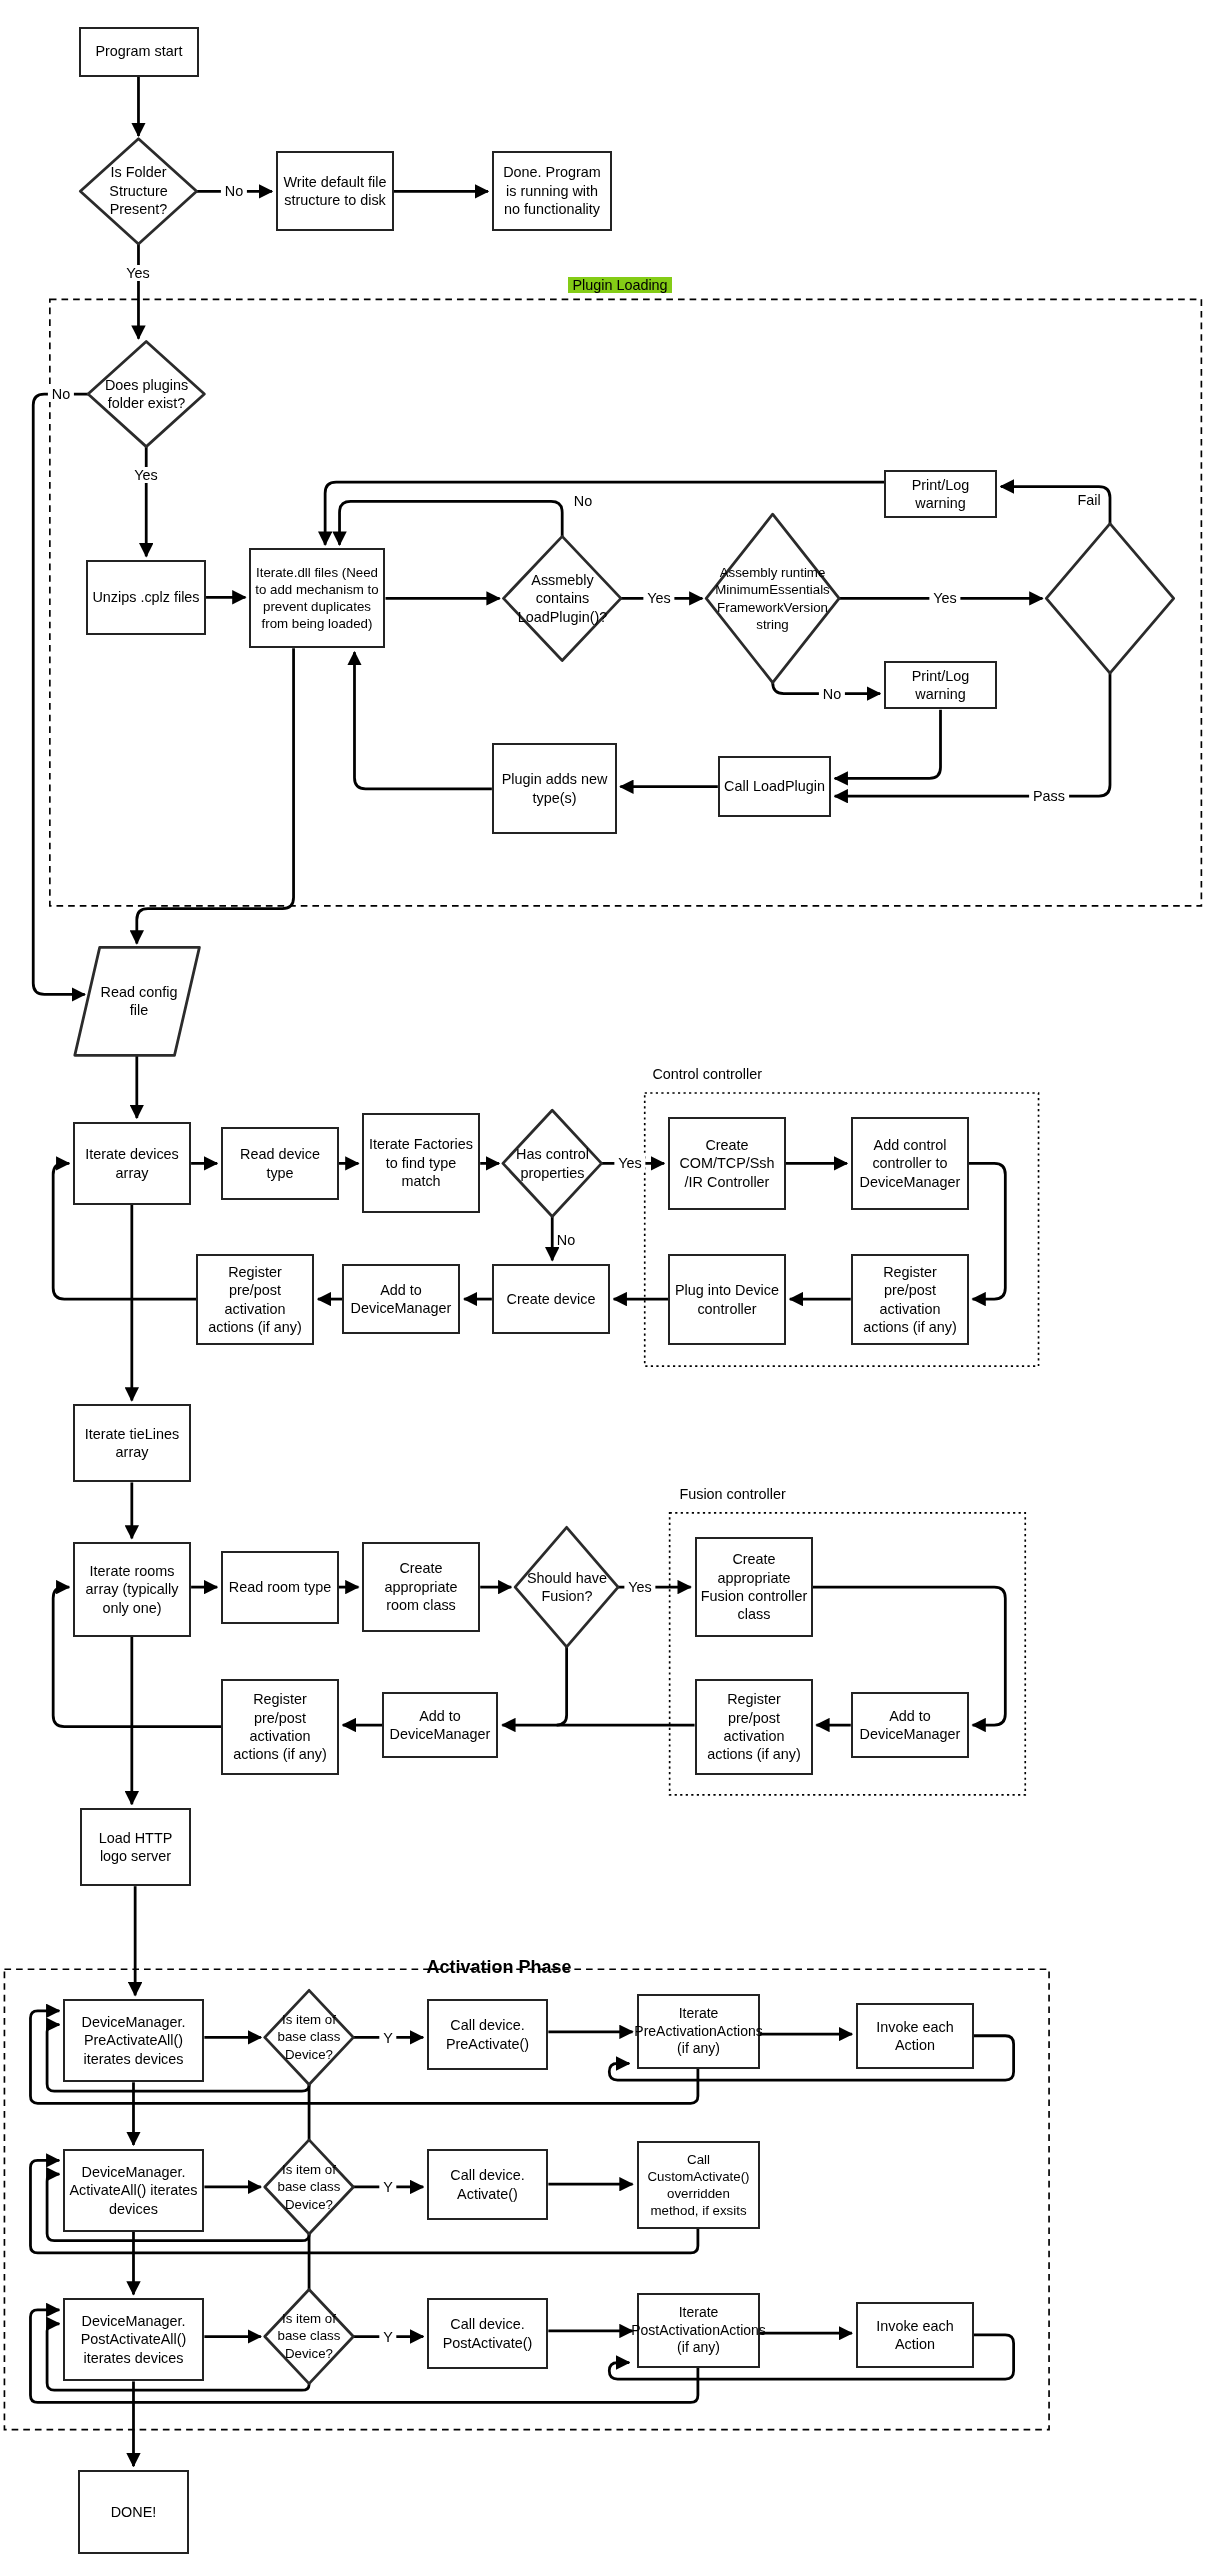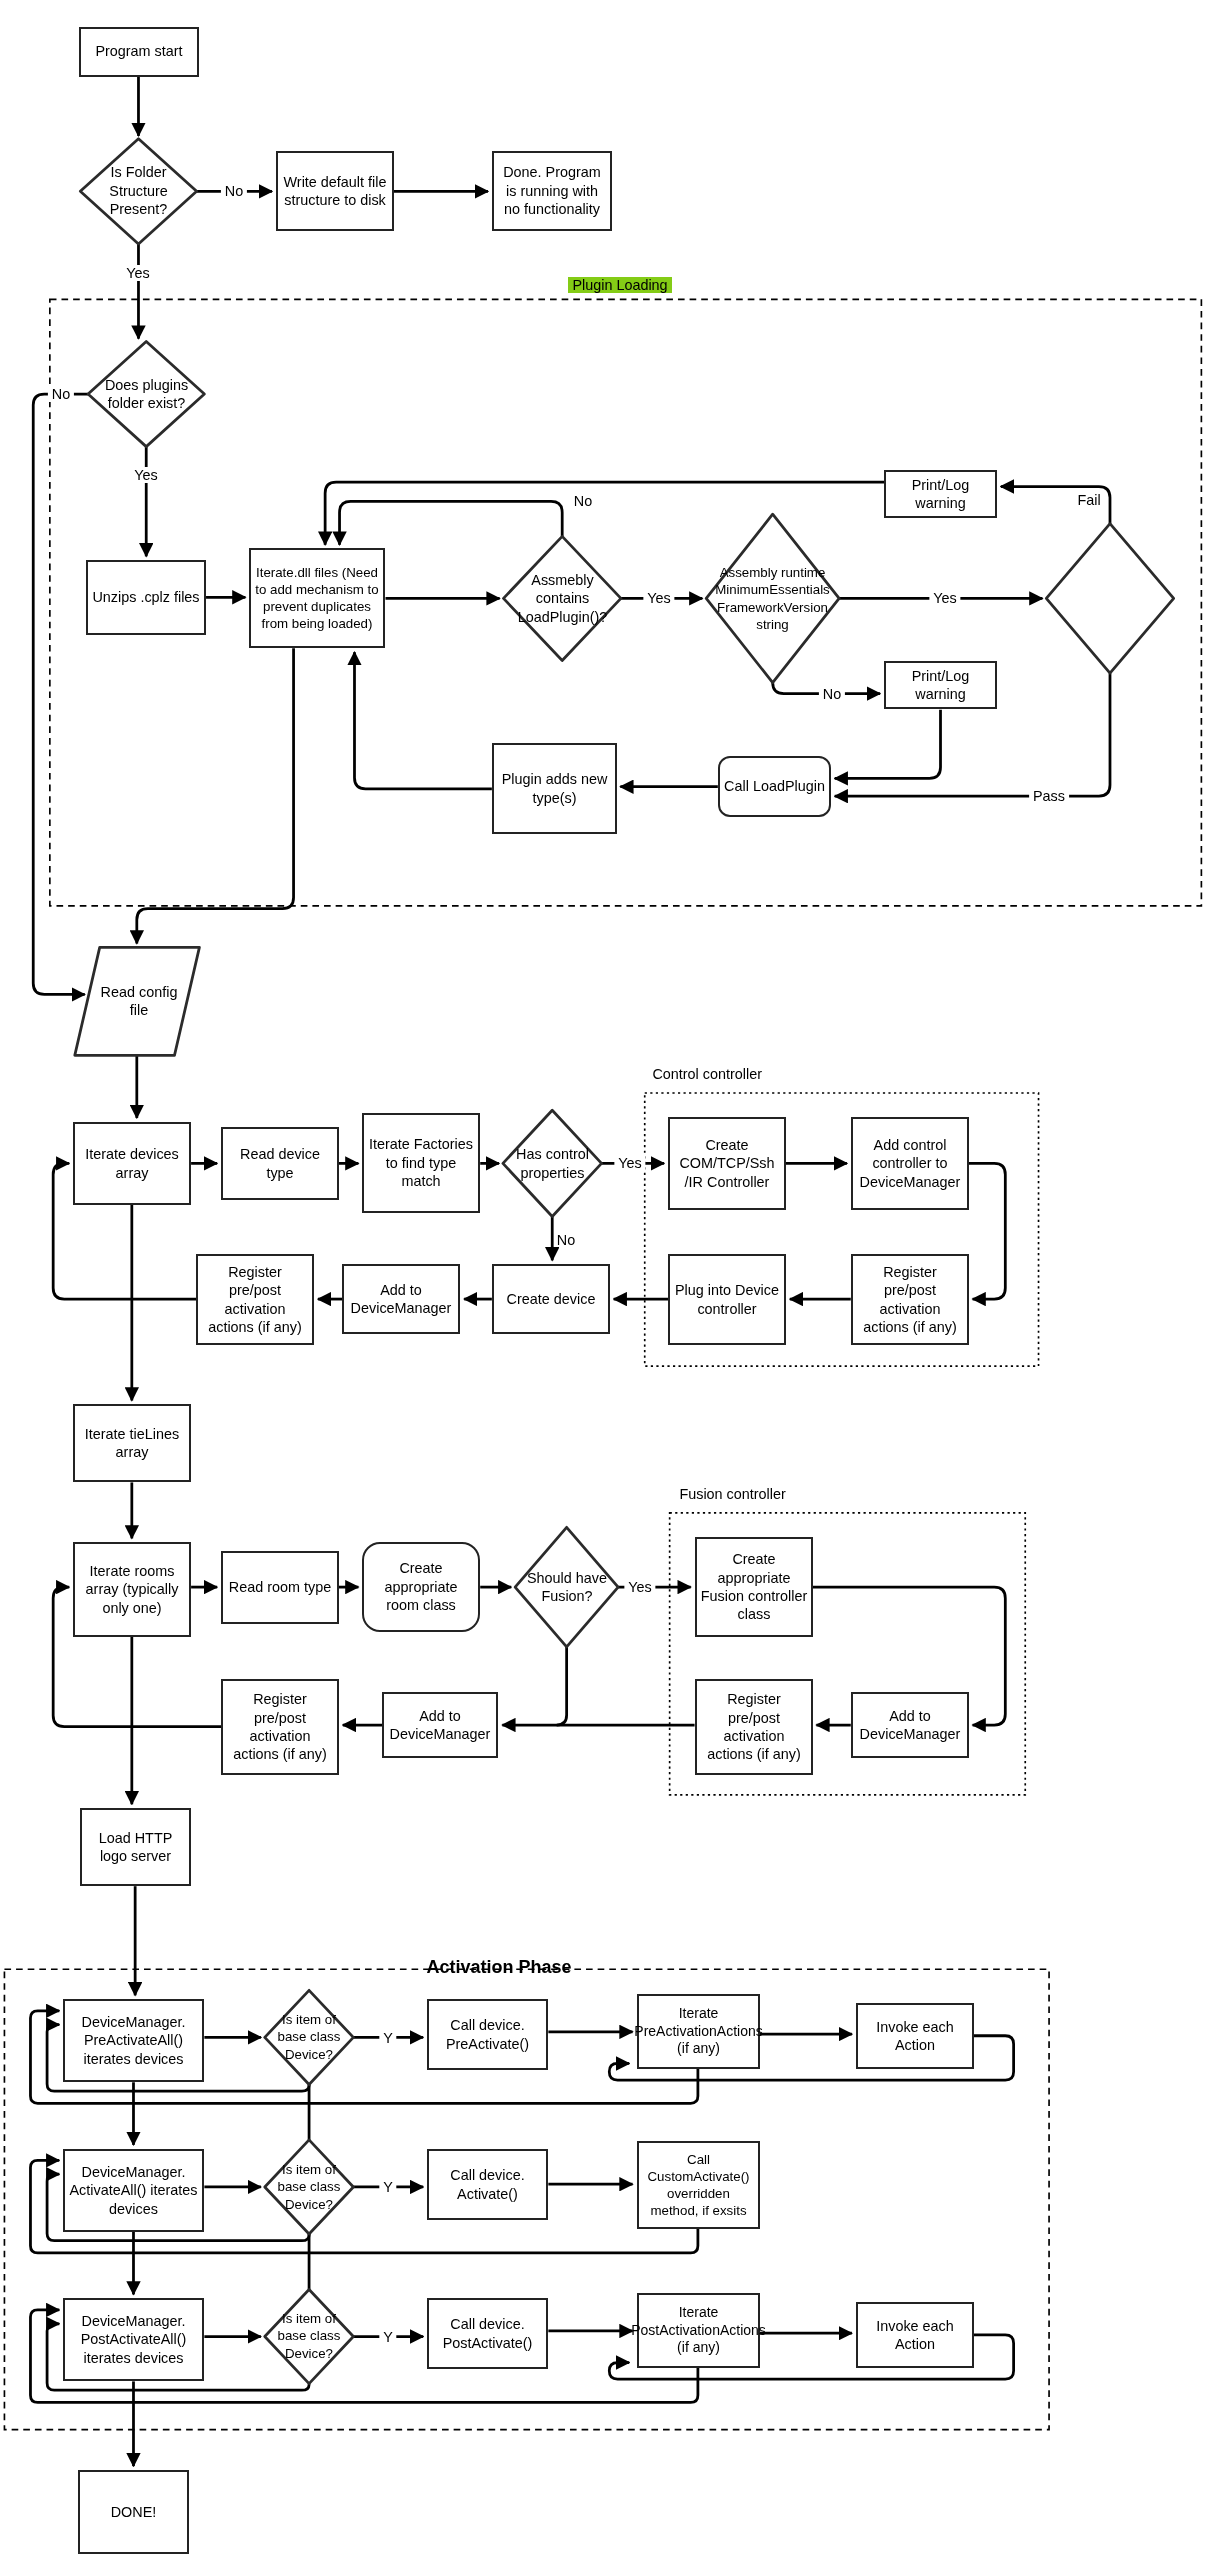--- a/index.html
+++ b/index.html
@@ -141,40 +141,40 @@
   <div class="box" style="left:276px;top:151px;width:118px;height:80px;">Write default file structure to disk</div>
   <div class="box" style="left:492px;top:151px;width:120px;height:80px;">Done.  Program is running with no functionality</div>
 
   <div class="dtext" style="left:94px;top:347px;width:105px;height:94px;">Does plugins folder exist?</div>
   <div class="box" style="left:86px;top:560px;width:120px;height:75px;">Unzips .cplz files</div>
   <div class="box tiny" style="left:249px;top:548px;width:136px;height:100px;">Iterate.dll files (Need to add mechanism to prevent duplicates from being loaded)</div>
   <div class="dtext" style="left:507px;top:542px;width:111px;height:113px;">Assmebly contains LoadPlugin()?</div>
   <div class="dtext tiny anywhere" style="left:707px;top:520px;width:131px;height:157px;">Assembly runtime MinimumEssentialsFrameworkVersion string</div>
   <div class="box" style="left:884px;top:470px;width:113px;height:48px;">Print/Log warning</div>
   <div class="box" style="left:884px;top:661px;width:113px;height:48px;">Print/Log warning</div>
-  <div class="box" style="left:718px;top:756px;width:113px;height:61px;border-radius:12px;">Call LoadPlugin</div>
+  <div class="box" style="left:718px;top:756px;width:113px;height:61px;">Call LoadPlugin</div>
   <div class="box" style="left:492px;top:743px;width:125px;height:91px;">Plugin adds new type(s)</div>
   <div class="dtext" style="left:89px;top:958px;width:100px;height:86px;">Read config file</div>
 
   <div class="box" style="left:73px;top:1122px;width:118px;height:83px;">Iterate devices array</div>
   <div class="box" style="left:221px;top:1127px;width:118px;height:73px;">Read device type</div>
   <div class="box" style="left:362px;top:1113px;width:118px;height:100px;">Iterate Factories to find type match</div>
   <div class="dtext" style="left:507px;top:1119px;width:91px;height:89px;">Has control properties</div>
   <div class="box" style="left:668px;top:1117px;width:118px;height:93px;">Create COM/TCP/Ssh /IR Controller</div>
   <div class="box" style="left:851px;top:1117px;width:118px;height:93px;">Add control controller to DeviceManager</div>
   <div class="box" style="left:851px;top:1254px;width:118px;height:91px;">Register pre/post activation actions (if any)</div>
   <div class="box" style="left:668px;top:1254px;width:118px;height:91px;">Plug into Device controller</div>
   <div class="box" style="left:492px;top:1264px;width:118px;height:70px;">Create device</div>
   <div class="box" style="left:342px;top:1264px;width:118px;height:70px;">Add to DeviceManager</div>
   <div class="box" style="left:196px;top:1254px;width:118px;height:91px;">Register pre/post activation actions (if any)</div>
 
   <div class="box" style="left:73px;top:1404px;width:118px;height:78px;">Iterate tieLines array</div>
   <div class="box" style="left:73px;top:1542px;width:118px;height:95px;">Iterate rooms array (typically only one)</div>
   <div class="box" style="left:221px;top:1551px;width:118px;height:73px;">Read room type</div>
-  <div class="box" style="left:362px;top:1542px;width:118px;height:90px;border-radius:18px;">Create appropriate room class</div>
+  <div class="box" style="left:362px;top:1542px;width:118px;height:90px;">Create appropriate room class</div>
   <div class="dtext" style="left:519px;top:1540px;width:96px;height:94px;">Should have Fusion?</div>
   <div class="box" style="left:695px;top:1537px;width:118px;height:100px;">Create appropriate Fusion controller class</div>
   <div class="box" style="left:851px;top:1692px;width:118px;height:66px;">Add to DeviceManager</div>
   <div class="box" style="left:695px;top:1679px;width:118px;height:96px;">Register pre/post activation actions (if any)</div>
   <div class="box" style="left:382px;top:1692px;width:116px;height:66px;">Add to DeviceManager</div>
   <div class="box" style="left:221px;top:1679px;width:118px;height:96px;">Register pre/post activation actions (if any)</div>
   <div class="box" style="left:80px;top:1808px;width:111px;height:78px;">Load HTTP logo server</div>
 
   <div class="box" style="left:63px;top:1999px;width:141px;height:83px;">DeviceManager. PreActivateAll() iterates devices</div>
   <div class="dtext tiny" style="left:267px;top:1994px;width:84px;height:86px;">Is item of base class Device?</div>

